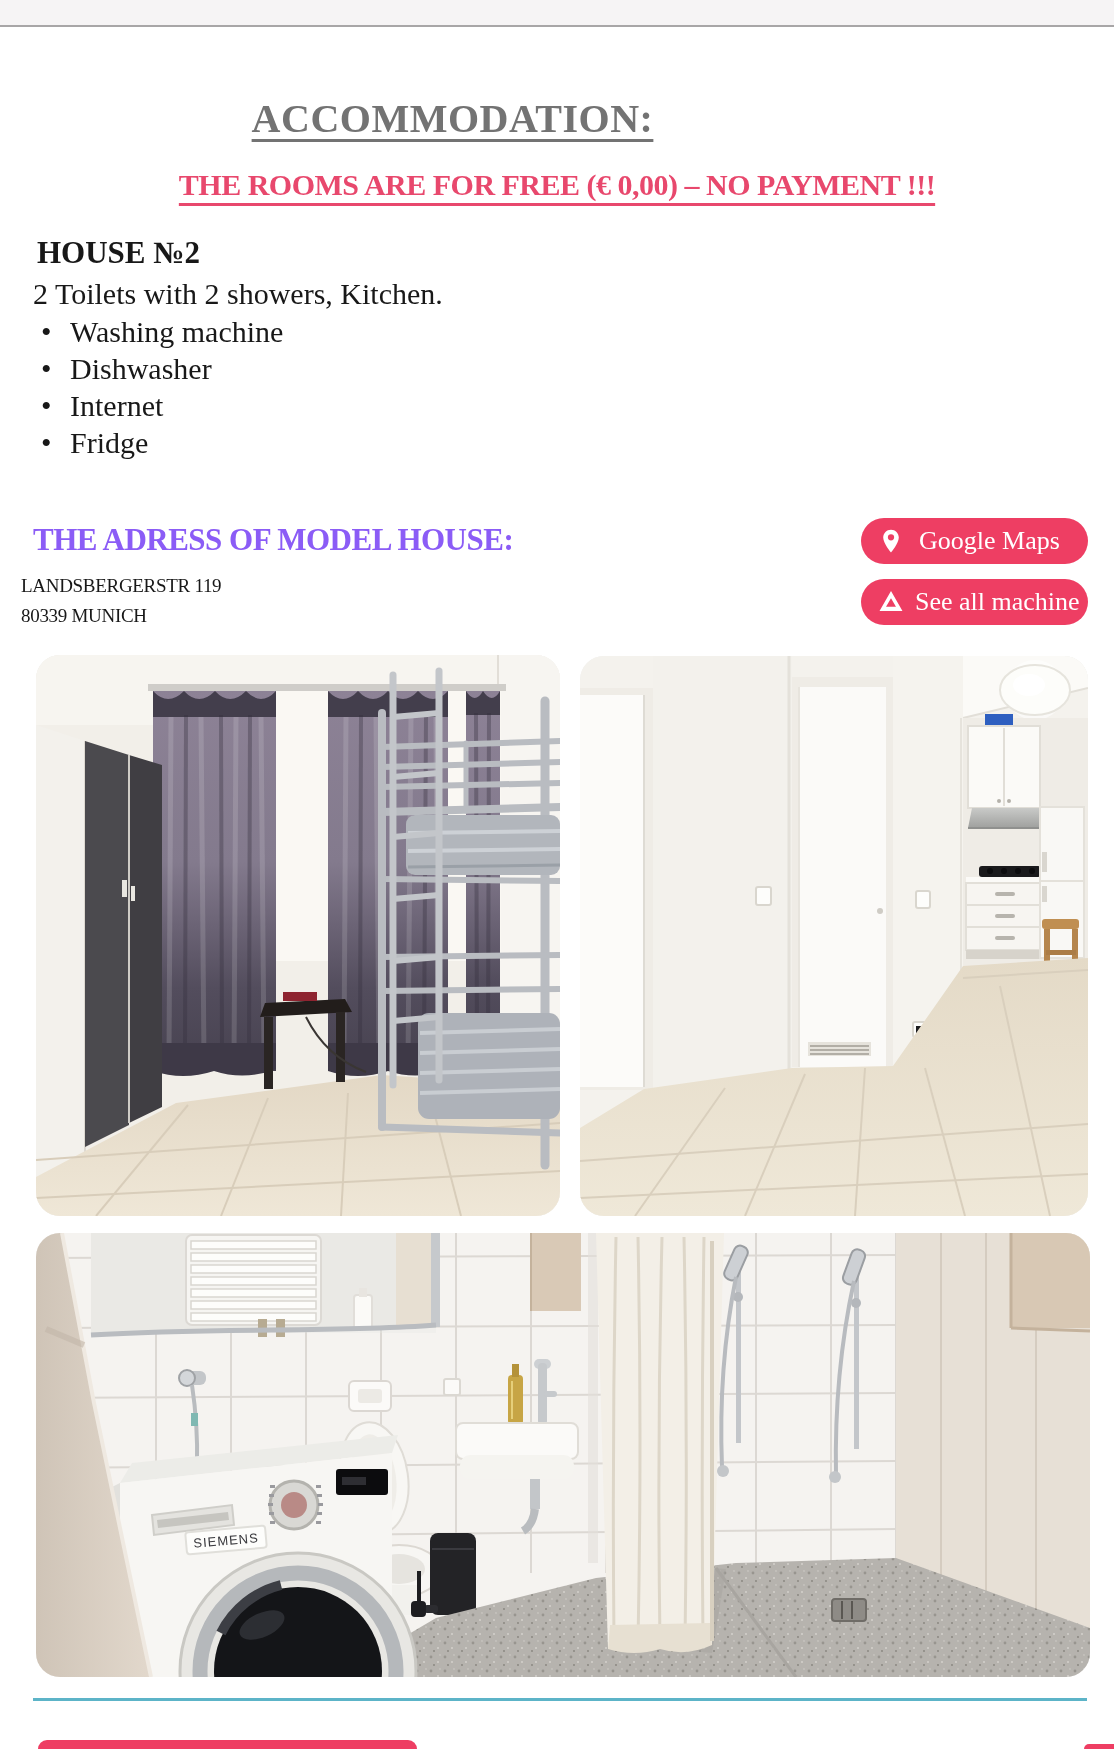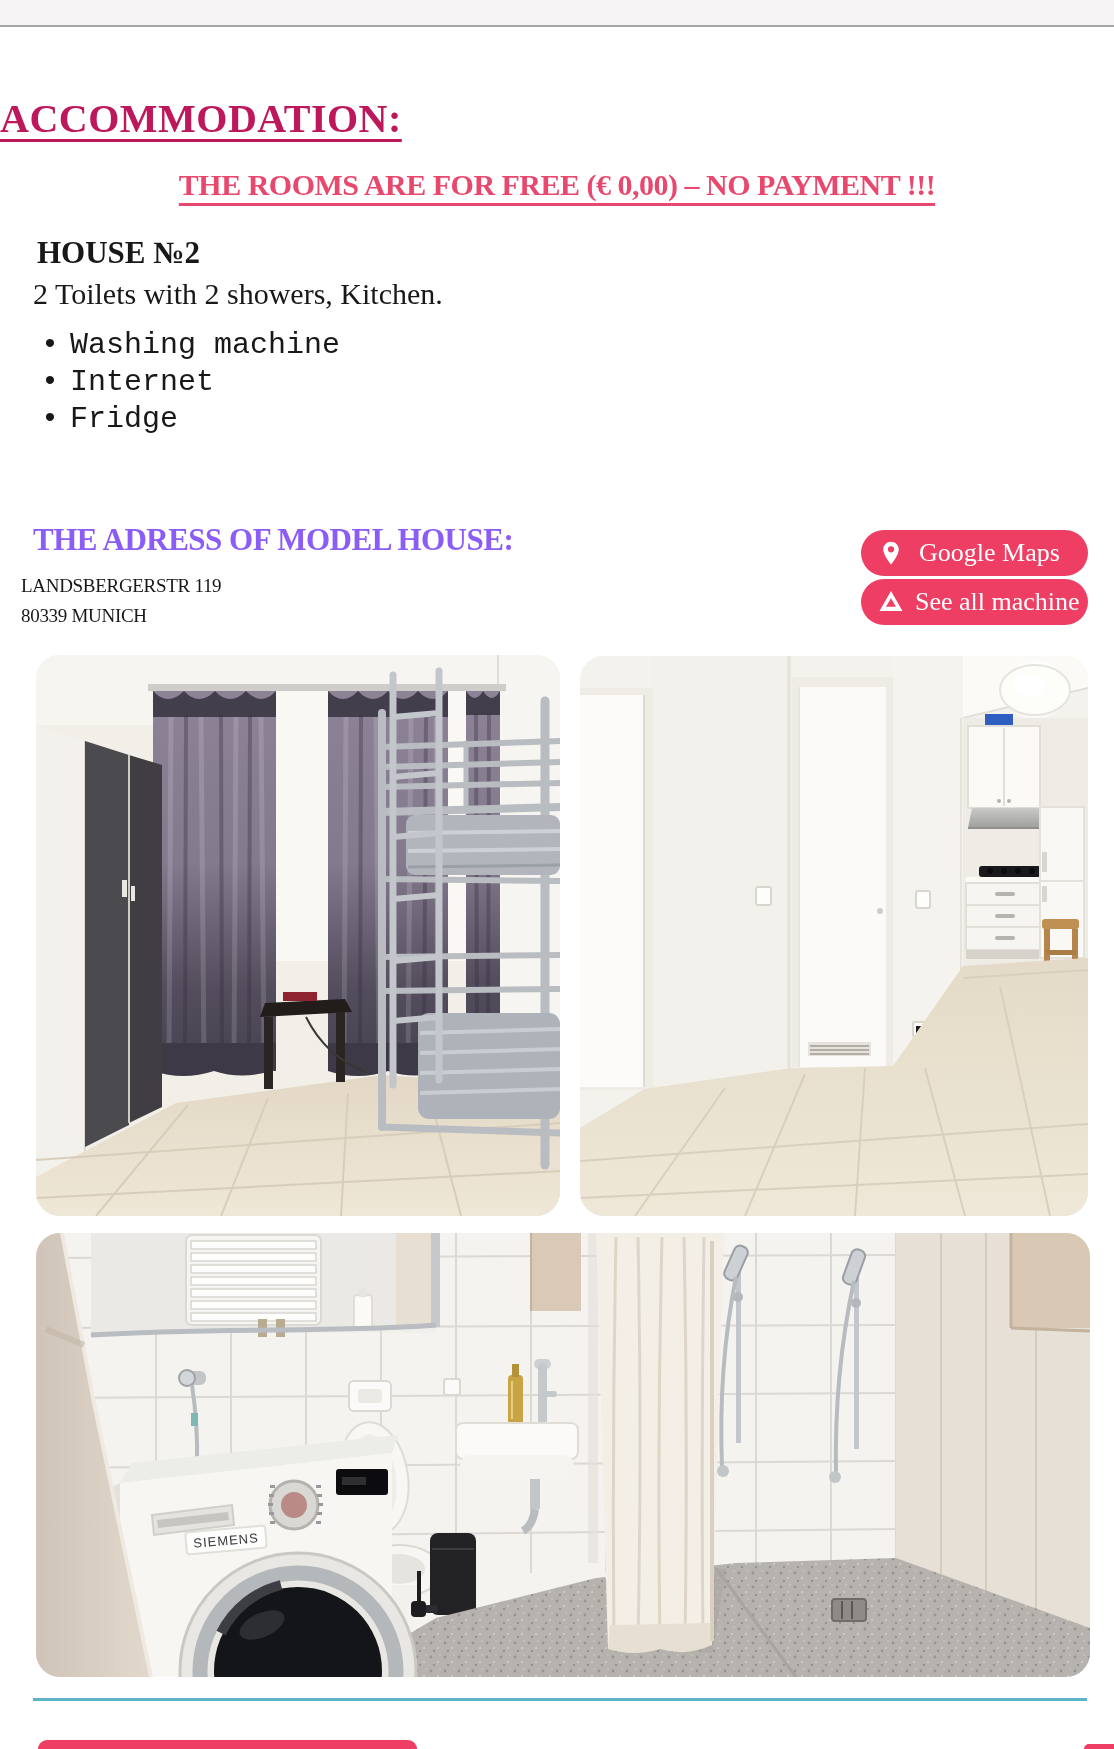--- a/index.html
+++ b/index.html
@@ -1,41 +1,41 @@
 <!DOCTYPE html>
 <html><head>
 <meta charset="utf-8">
 <style>
   html,body{margin:0;padding:0;background:#ffffff;}
   body{width:1114px;height:1749px;overflow:hidden;font-family:"Liberation Serif",serif;}
   .page{position:relative;width:1114px;height:1749px;background:#ffffff;}
 
   .topbar{position:absolute;left:0;top:0;width:1114px;height:25px;background:#f6f4f5;border-bottom:2px solid #a8a6a7;}
 
-  .title{position:absolute;left:0;top:68px;width:905px;text-align:left;
-         font-size:40px;font-weight:bold;color:#be185d;letter-spacing:.5px;
+  .title{position:absolute;left:0;top:68px;width:905px;text-align:center;
+         font-size:40px;font-weight:bold;color:#737373;letter-spacing:.5px;
          text-decoration:underline;text-decoration-thickness:3px;text-underline-offset:7px;white-space:nowrap;}
   .subtitle{position:absolute;left:0;top:143px;width:1114px;text-align:center;
          font-size:30px;font-weight:bold;color:#e8486d;letter-spacing:-0.5px;
          text-decoration:underline;text-decoration-thickness:3px;text-underline-offset:8px;white-space:nowrap;}
 
   .house-block{position:absolute;left:33px;top:230px;color:#181818;}
   .house-heading{font-size:31px;font-weight:bold;line-height:38px;margin:4px;}
   .desc{font-size:30px;line-height:35px;}
-  ul.amenities{list-style:none;margin:16px 0 0 0;padding:0;font-family:Liberation Mono, monospace;}
+  ul.amenities{list-style:none;margin:2px 0 0 0;padding:0;}
   ul.amenities li{position:relative;font-size:30px;line-height:37px;padding-left:37px;}
   ul.amenities li::before{content:"\2022";position:absolute;left:8px;top:0;font-size:30px;}
 
   .address-heading{position:absolute;left:33px;top:522px;font-size:31px;font-weight:bold;color:#8b5cf6;letter-spacing:-0.5px;white-space:nowrap;margin:0;}
   .address-lines{position:absolute;left:21px;top:571px;font-size:19px;line-height:30px;color:#181818;letter-spacing:-0.3px;}
 
   .btn{position:absolute;left:861px;width:227px;height:46px;border-radius:23px;background:#ee3e63;
        display:flex;align-items:center;gap:11px;padding:0 0 0 17px;box-sizing:border-box;border:none;cursor:pointer;}
   .btn span{color:#ffffff;font-size:26px;font-family:"Liberation Serif",serif;}
-  .btn.google-maps{top:530px;gap:15px;}
+  .btn.google-maps{top:518px;gap:15px;}
   .btn.see-photos{top:579px;}
   .btn svg{flex:0 0 auto;}
 
   .photo{position:absolute;border-radius:24px;overflow:hidden;background:#eee;}
   .photo svg{display:block;width:100%;height:100%;}
   .photo1{left:36px;top:655px;width:524px;height:561px;}
   .photo2{left:580px;top:656px;width:508px;height:560px;}
   .photo3{left:36px;top:1233px;width:1054px;height:444px;}
 
   .divider{position:absolute;left:33px;top:1698px;width:1054px;height:3px;background:#5cb4c8;}
@@ -50,20 +50,21 @@
   <div class="topbar"></div>
 
   <h1 class="title">ACCOMMODATION:</h1>
   <h2 class="subtitle">THE ROOMS ARE FOR FREE (€ 0,00) – NO PAYMENT !!!</h2>
 
   <div class="house-block">
     <p class="house-heading">HOUSE №2</p>
     <div class="desc">2 Toilets with 2 showers, Kitchen.</div>
     <ul class="amenities">
       <li>Washing machine</li>
+      <li>Dishwasher</li>
       <li>Internet</li>
       <li>Fridge</li>
     </ul>
   </div>
 
   <p class="address-heading">THE ADRESS OF MODEL HOUSE:</p>
   <div class="address-lines">
     <div>LANDSBERGERSTR 119</div>
     <div>80339 MUNICH</div>
   </div>

